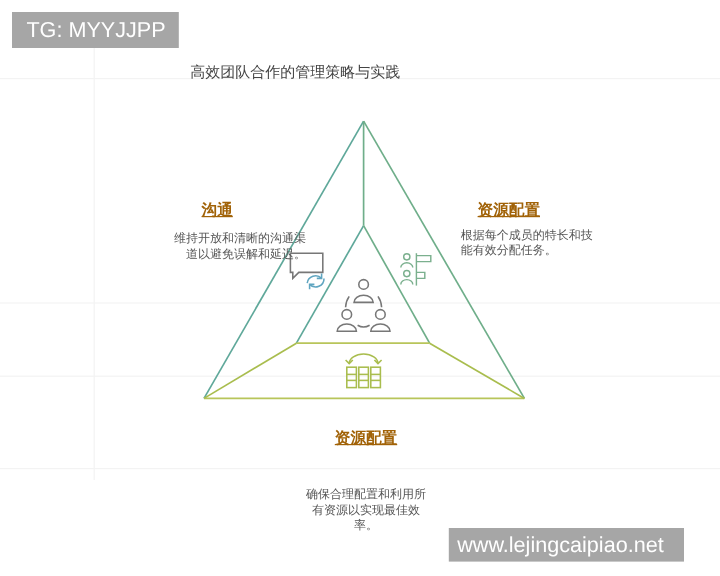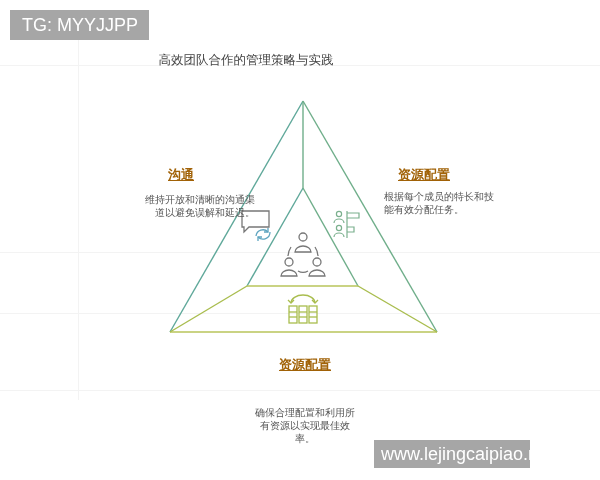--- a/index.html
+++ b/index.html
@@ -2,21 +2,21 @@
 <html><head>
 <meta charset="utf-8">
 <style>
   html, body { margin:0; padding:0; }
   body { width:600px; height:480px; background:#ffffff; position:relative; overflow:hidden;
          font-family:"DejaVu Sans","Liberation Sans",sans-serif; color:#333; }
   .faint-line { position:absolute; background:#f3f3f3; }
   .watermark { position:absolute; background:#a6a6a6; color:#ffffff;
                font-family:"Liberation Sans","DejaVu Sans",sans-serif; }
   .wm-top { left:10px; top:10px; width:139px; height:30px; font-size:18px; line-height:30px; padding-left:12px; box-sizing:border-box; }
-  .wm-bottom { left:374px; top:440px; width:156px; height:28px; font-size:18px; line-height:28px; padding-left:7px; box-sizing:border-box; }
+  .wm-bottom { left:374px; top:440px; width:196px; height:28px; font-size:18px; line-height:28px; padding-left:7px; box-sizing:border-box; }
   .title { position:absolute; left:0; width:492px; top:52px; text-align:center; font-size:12.5px; color:#444; }
   .diagram { position:absolute; left:0; top:0; }
   .label-h { position:absolute; font-weight:bold; font-size:13px; color:#a16207;text-decoration:underline; }
   .label-d { position:absolute; font-size:10px; line-height:13px; color:#555; }
   .left-h { left:110px; width:84px; top:166px; text-align:right; }
   .left-d { left:110px; width:110px; top:193px; text-align:right;margin-left:35px; }
   .right-h { left:398px; top:166px; }
   .right-d { left:384px; width:110px; top:190px; }
   .bottom-h { left:230px; width:150px; top:356px; text-align:center; }
   .bottom-d { left:252px; width:106px; top:406px; text-align:center; }

